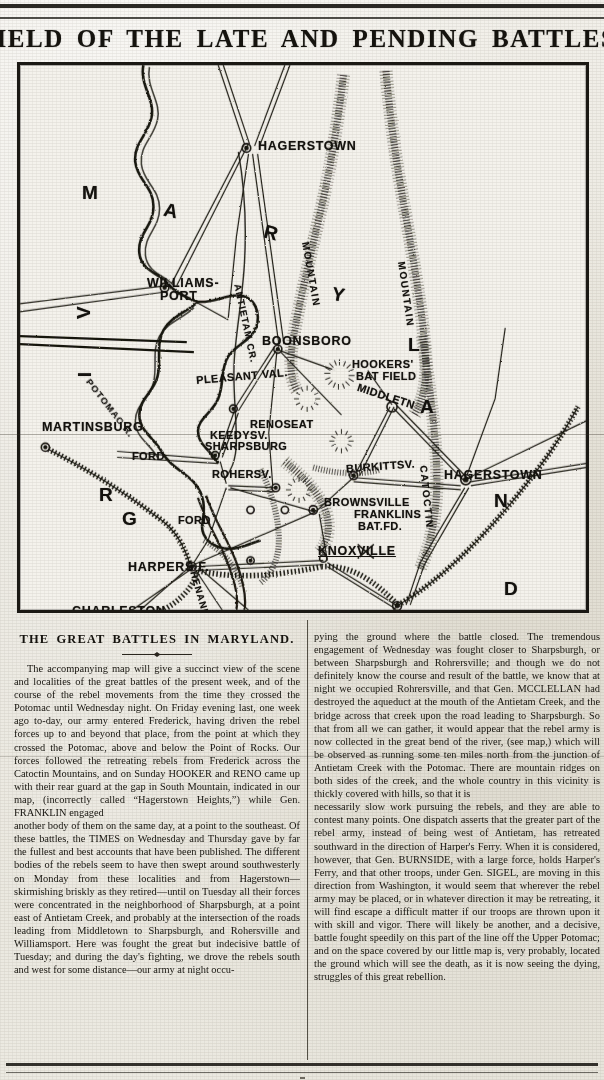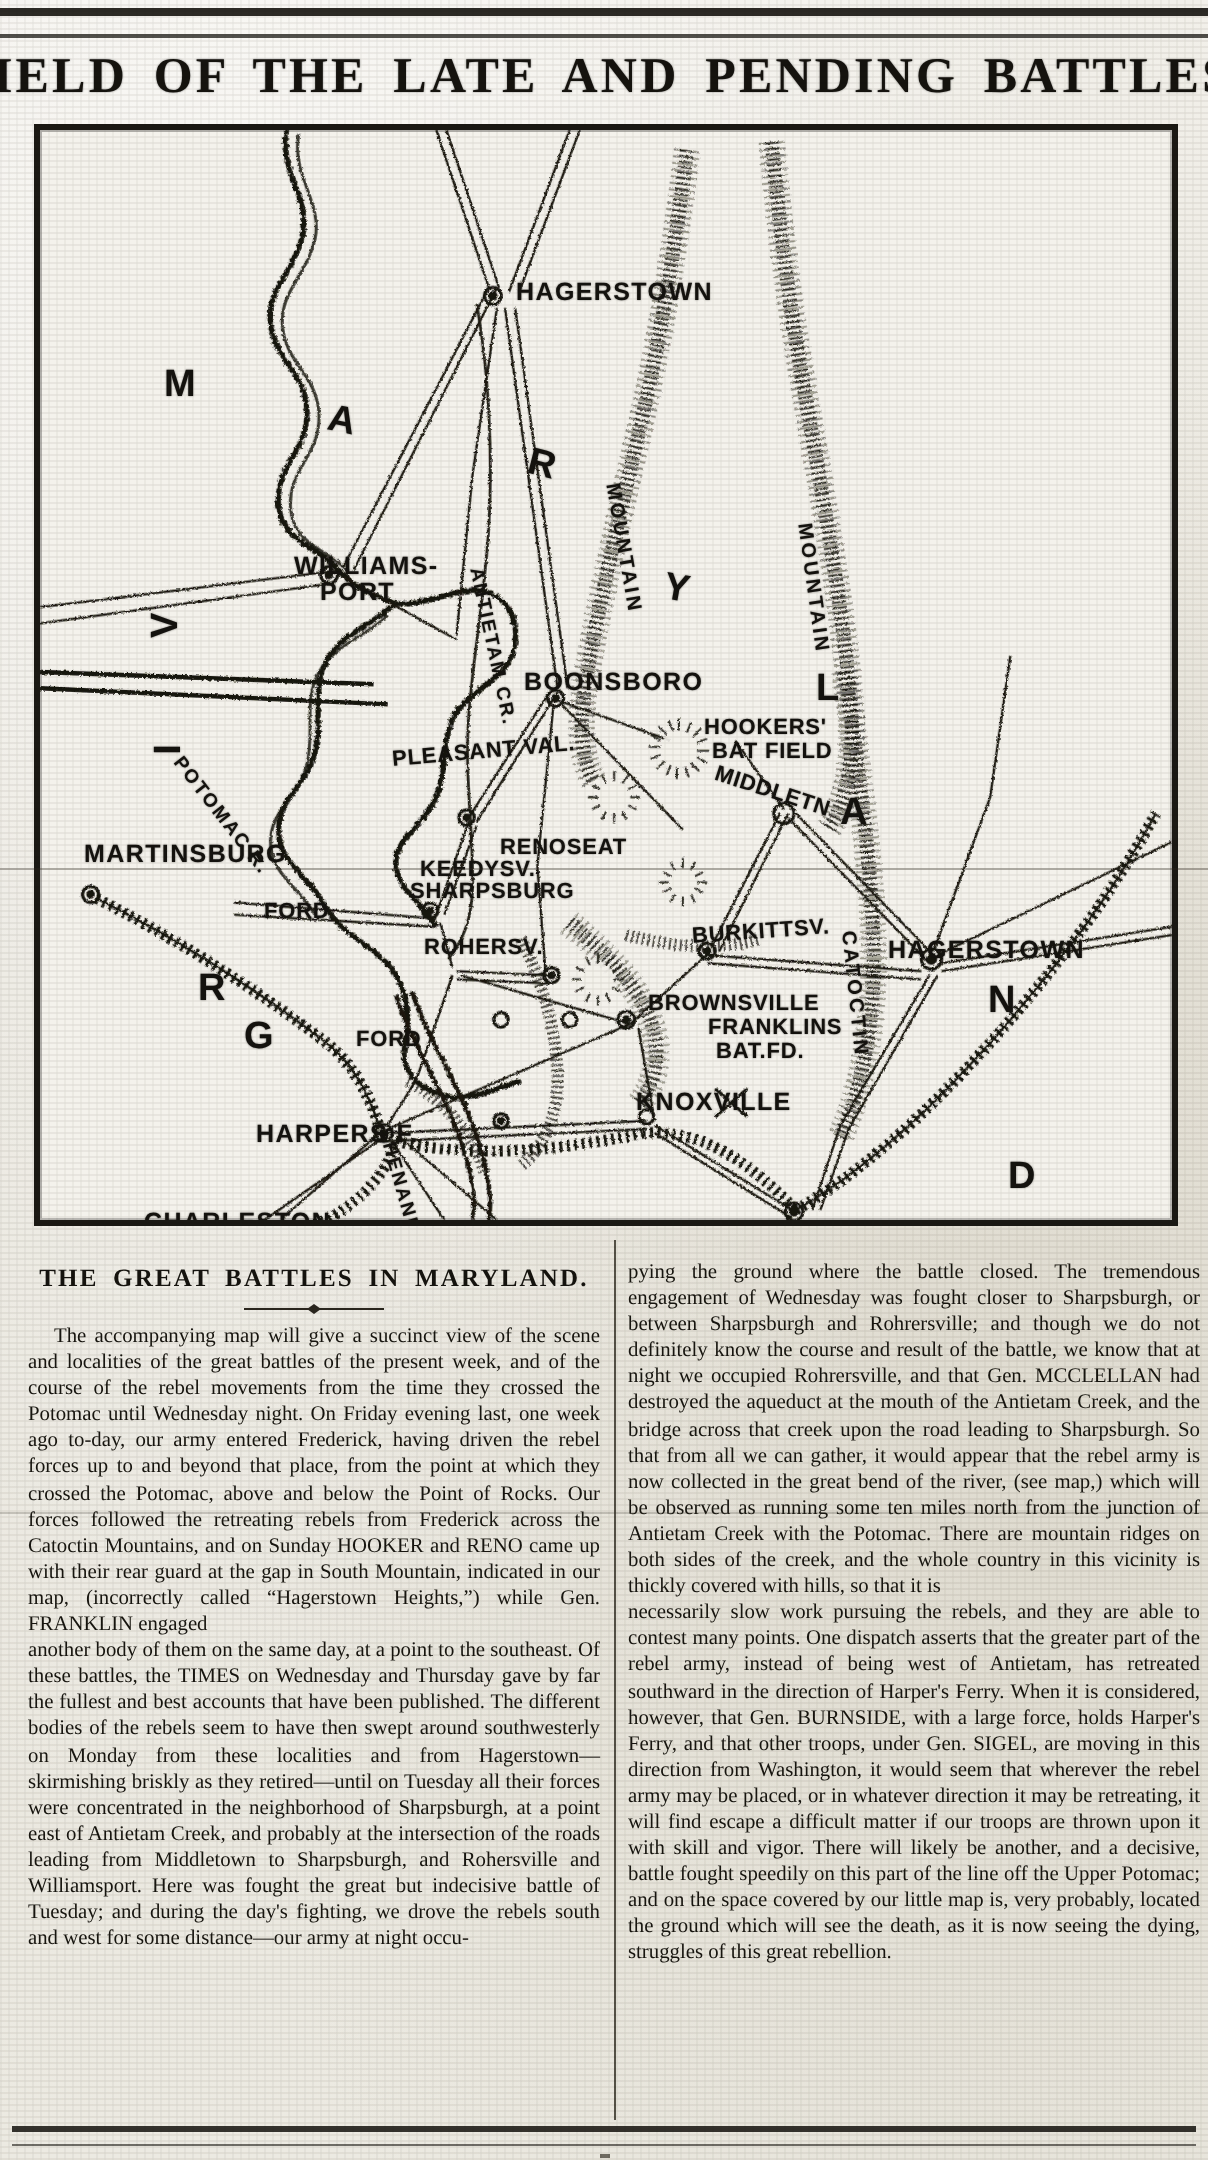--- a/index.html
+++ b/index.html
@@ -411,21 +411,21 @@
     <div class="mlabel town" style="left:230px;top:354px;">RENOSEAT</div>
     <div class="mlabel town big" style="left:22px;top:356px;">MARTINSBURG</div>
     <div class="mlabel town" style="left:185px;top:376px;">SHARPSBURG</div>
     <div class="mlabel town" style="left:192px;top:404px;">ROHERSV.</div>
     <div class="mlabel town" style="left:326px;top:396px;transform:rotate(-4deg);">BURKITTSV.</div>
     <div class="mlabel town big" style="left:424px;top:404px;">HAGERSTOWN</div>
     <div class="mlabel town" style="left:336px;top:326px;transform:rotate(18deg);">MIDDLETN</div>
     <div class="mlabel town" style="left:304px;top:432px;">BROWNSVILLE</div>
     <div class="mlabel town" style="left:334px;top:444px;">FRANKLINS</div>
     <div class="mlabel town" style="left:338px;top:456px;">BAT.FD.</div>
-    <div class="mlabel town big" style="left:298px;top:480px;">KNOXVILLE</div>
+    <div class="mlabel town big" style="left:298px;top:480px;text-decoration:underline;">KNOXVILLE</div>
     <div class="mlabel town big" style="left:108px;top:496px;">HARPERS F.</div>
     <div class="mlabel town big" style="left:52px;top:540px;">CHARLESTON</div>
 
     <div class="mlabel town" style="left:332px;top:294px;">HOOKERS'</div>
     <div class="mlabel town" style="left:336px;top:306px;">BAT FIELD</div>
     <div class="mlabel town" style="left:112px;top:386px;">FORD</div>
     <div class="mlabel town" style="left:158px;top:450px;">FORD</div>
 
     <div class="mlabel stateletter" style="left:62px;top:118px;">M</div>
     <div class="mlabel stateletter" style="left:144px;top:136px;transform:rotate(12deg);">A</div>

